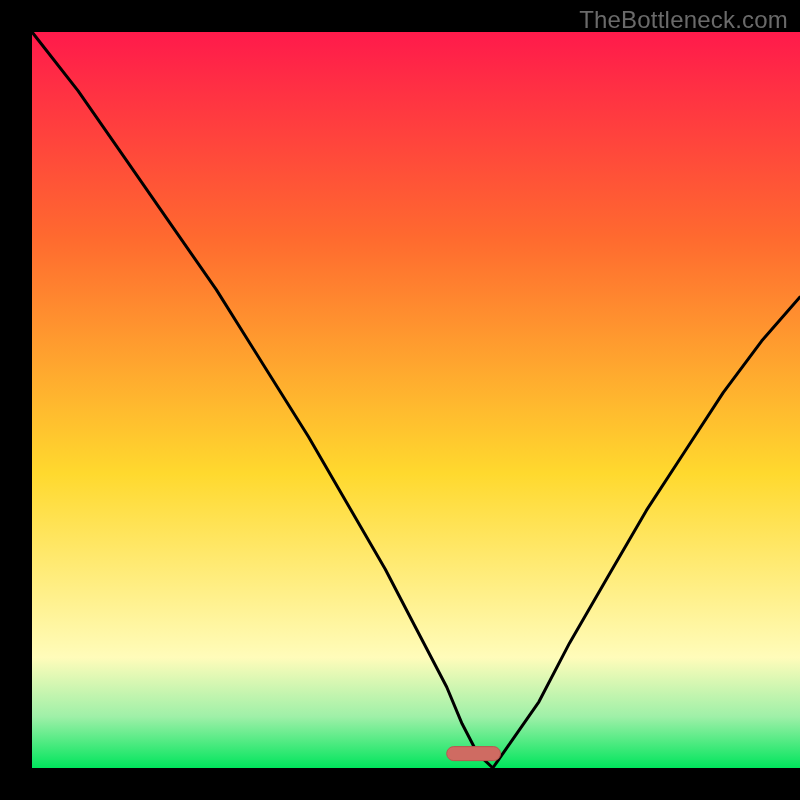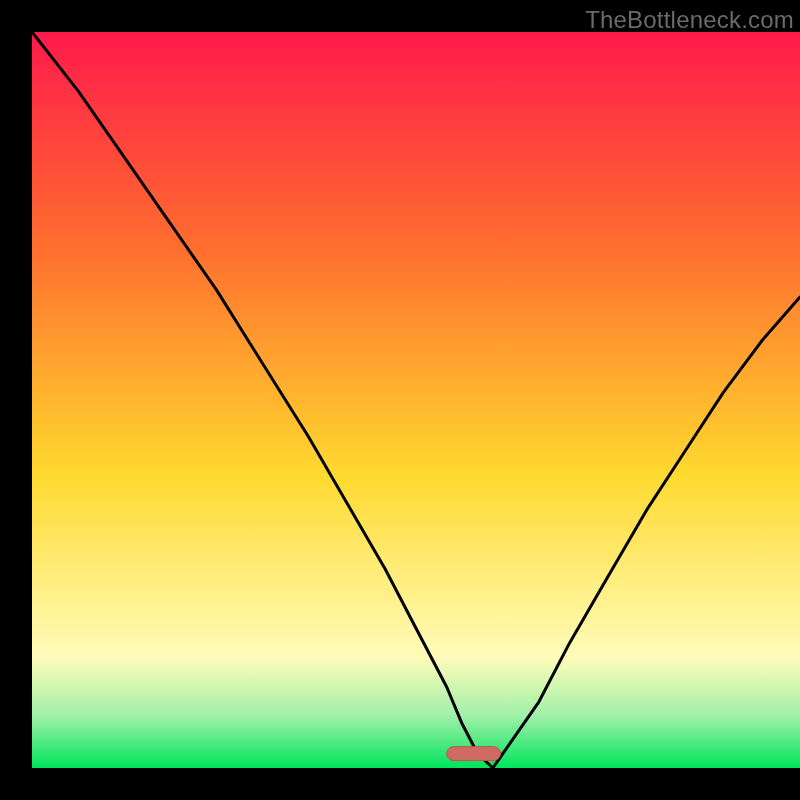--- a/index.html
+++ b/index.html
@@ -12,21 +12,21 @@
     font-family: Arial, Helvetica, sans-serif;
   }
   .stage {
     position: relative;
     width: 800px;
     height: 800px;
   }
   .watermark {
     position: absolute;
     top: 6px;
-    right: 6px;
+    right: 12px;
     color: #6a6a6a;
     font-size: 24px;
     font-weight: 400;
     letter-spacing: 0.2px;
     z-index: 50;
   }
   svg {
     position: absolute;
     top: 0;
     left: 0;

